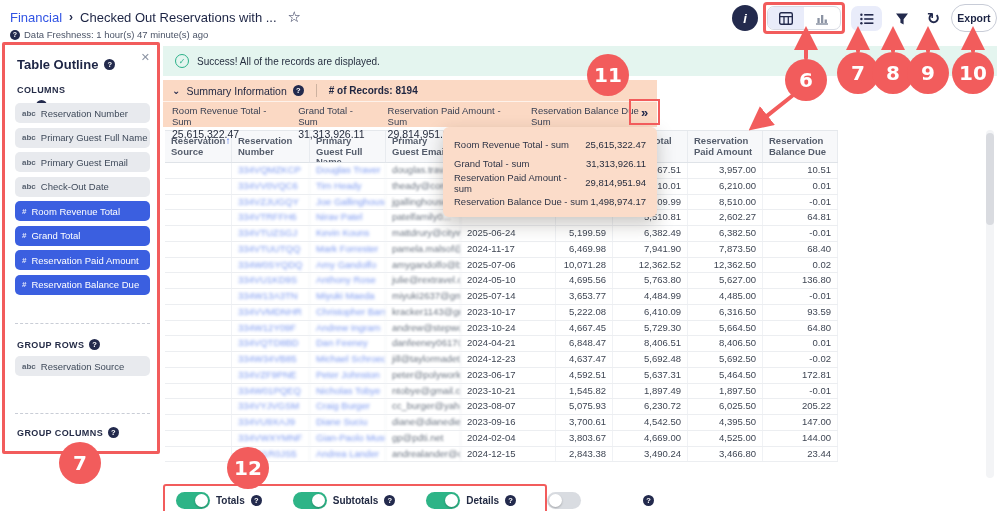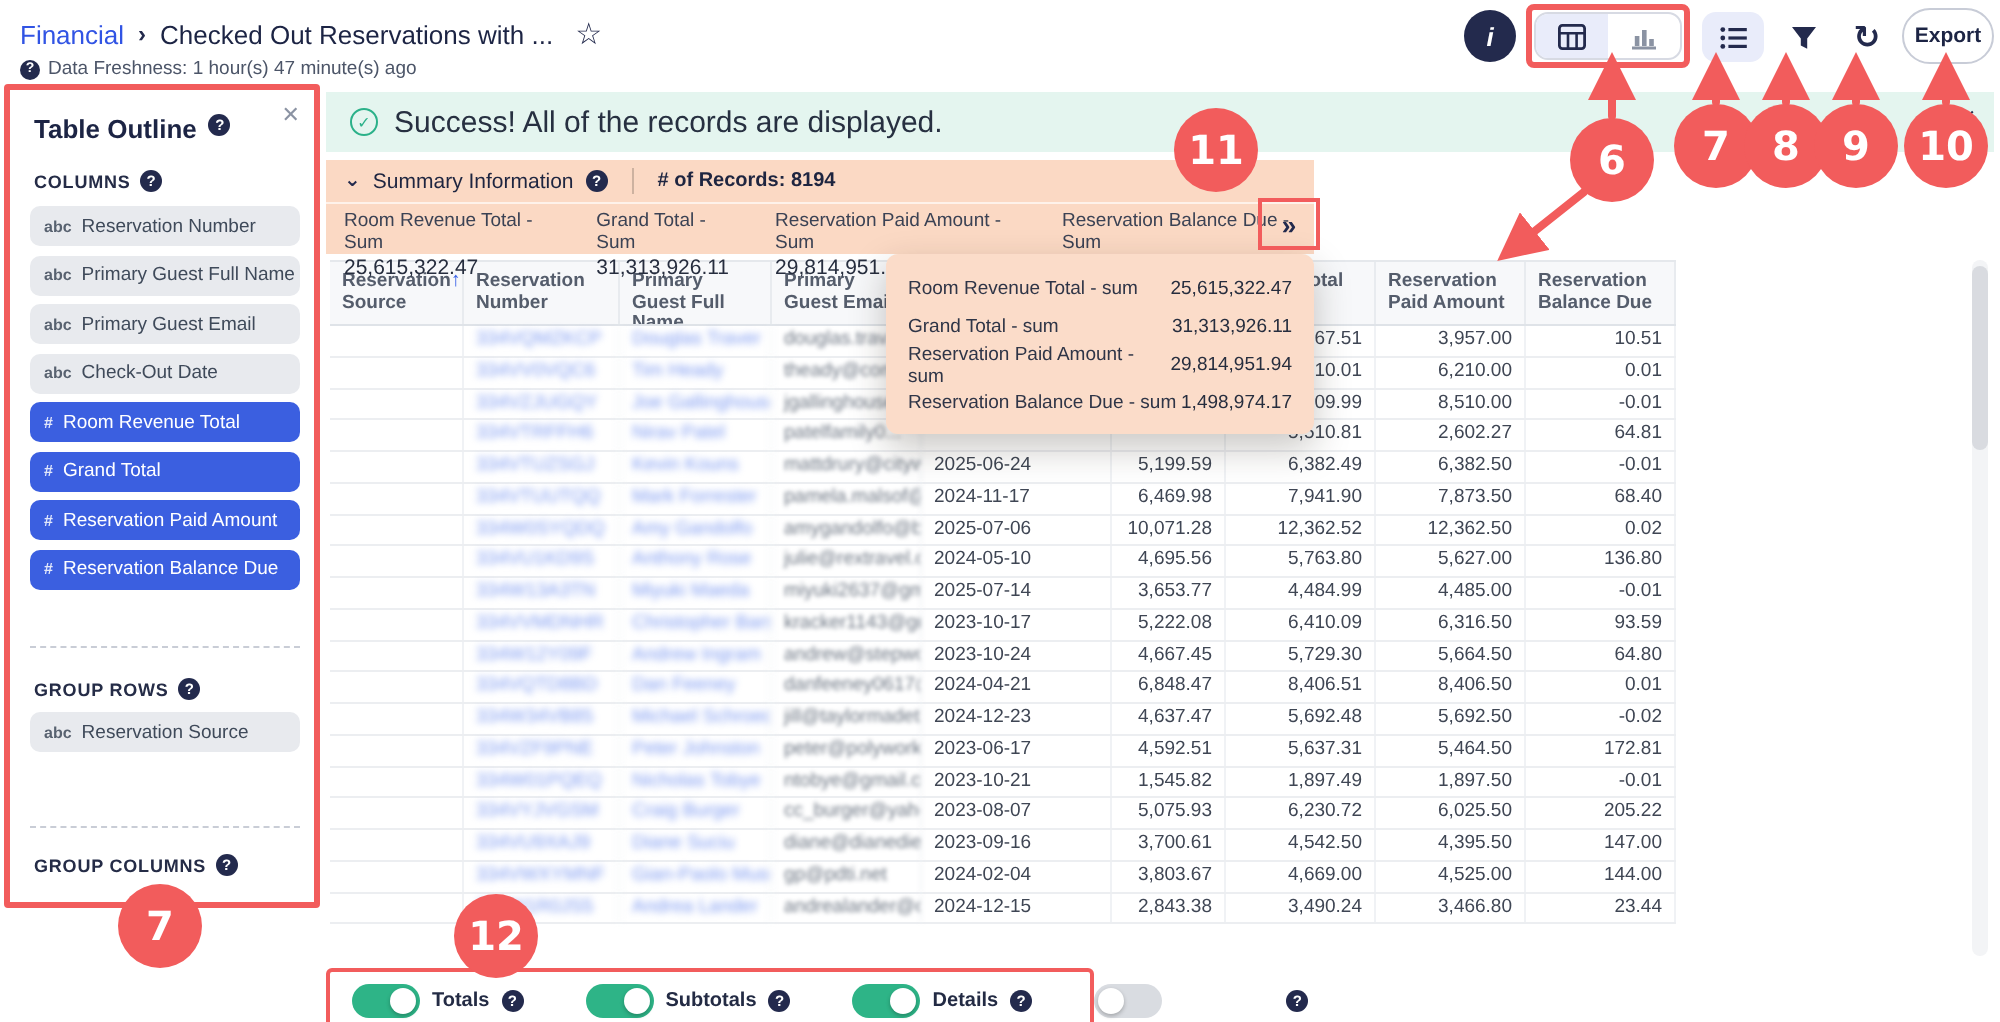--- a/index.html
+++ b/index.html
@@ -29,38 +29,38 @@
   .btn-list{left:851px;top:6px;width:31px;height:25px;background:#e9ecfa;}
   .btn-filter{left:888px;top:6px;width:28px;height:25px;}
   .btn-refresh{left:919px;top:6px;width:29px;height:25px;font-size:16px;font-weight:700;color:#232a4d;}
   .btn-export{position:absolute;left:951px;top:4px;width:46px;height:28px;border:1.5px solid #c8ccd7;
     border-radius:14px;background:#fff;display:flex;align-items:center;justify-content:center;
     font-size:10.5px;font-weight:700;color:#1c2444;cursor:pointer;}
   
   .sidebar{position:absolute;left:2px;top:42px;width:158px;height:412px;background:#fff;
     border:3px solid #f25c5c;border-radius:2px;z-index:20;}
   .sb-close{position:absolute;right:7px;top:6px;font-size:11px;color:#8b93a3;cursor:pointer;}
-  .sb-title{position:absolute;left:12px;top:12px;display:flex;gap:6px;
+  .sb-title{position:absolute;left:12px;top:12px;display:flex;align-items:center;gap:6px;
     font-size:13px;font-weight:700;color:#1c2444;}
   .sb-sec{position:absolute;left:12px;display:flex;align-items:center;gap:5px;
     font-size:9px;font-weight:700;letter-spacing:.4px;color:#252c47;}
   .pills{position:absolute;left:10px;top:58px;width:135px;}
   .pill{height:20px;margin-bottom:4.5px;border-radius:5px;background:#e8eaee;display:flex;
     align-items:center;gap:5px;padding:0 7px;font-size:9.5px;color:#3f4a5a;cursor:grab;
     white-space:nowrap;overflow:hidden;}
   .pill .pfx{font-size:8px;font-weight:700;opacity:.85;}
   .pill[data-type="num"]{background:#3b5fe0;color:#fff;}
   .dash{position:absolute;left:10px;width:135px;border-top:1px dashed #c9cdd6;}
   .grp-pill{position:absolute;left:10px;width:135px;}
   
   .banner{position:absolute;left:163px;top:46px;width:834px;height:30px;background:#e4f5ef;
     display:flex;align-items:center;gap:8px;padding:0 12px;z-index:2;}
   .chk{width:14px;height:14px;border:1.5px solid #2bb189;border-radius:50%;color:#2bb189;
     font-size:8px;font-weight:700;display:flex;align-items:center;justify-content:center;}
-  .banner-txt{font-size:15px;color:#273041;}
+  .banner-txt{font-size:10px;color:#273041;}
   .banner-x{position:absolute;right:9px;top:8px;font-size:10px;font-weight:700;color:#232a4d;cursor:pointer;}
   
   .sumbar{position:absolute;left:163px;top:80px;width:494px;height:47px;background:#fbd9c4;z-index:10;}
   .sum-r1{height:22px;display:flex;align-items:center;gap:6px;padding:0 9px;
     border-bottom:1px solid rgba(255,255,255,.65);}
   .sum-chev{font-size:10px;font-weight:700;color:#232a4d;cursor:pointer;line-height:6px;}
   .sum-title{font-size:10.5px;font-weight:400;color:#1e2540;}
   .sum-div{width:1px;height:13px;background:rgba(0,0,0,.18);margin:0 6px;}
   .sum-recs{font-size:10px;font-weight:600;color:#1e2540;}
   .sum-r2{display:flex;gap:18px;padding:3px 0 0 9px;}
@@ -174,21 +174,21 @@
     <span>Export</span>
   </div>
 </div>
 
 <div class="sidebar">
   <span class="sb-close">✕</span>
   <div class="sb-title">
     <span>Table Outline</span>
     <span class="q">?</span>
   </div>
-  <div class="sb-sec" style="top:40px;">
+  <div class="sb-sec" style="top:40px;flex-direction:column;">
     <span>COLUMNS</span>
     <span class="q">?</span>
   </div>
 
   <div class="pills">
 
       <div class="pill" data-type="text">
         <span class="pfx">abc</span>
         <span>Reservation Number</span>
       </div>

